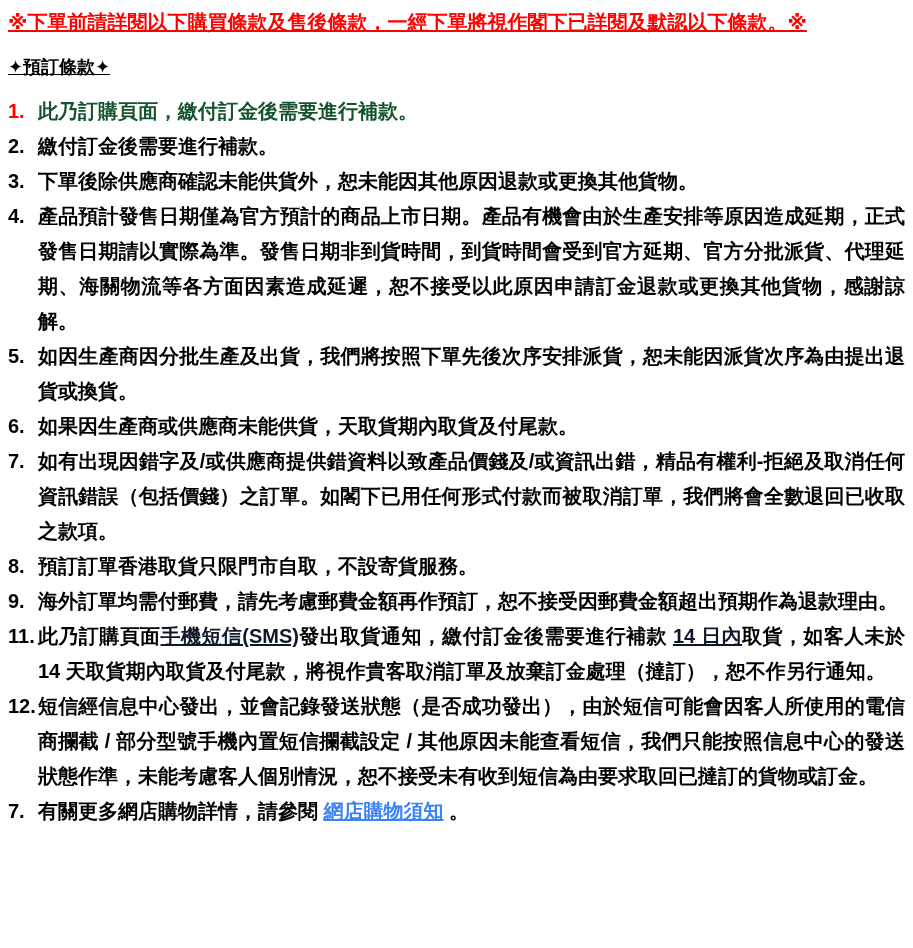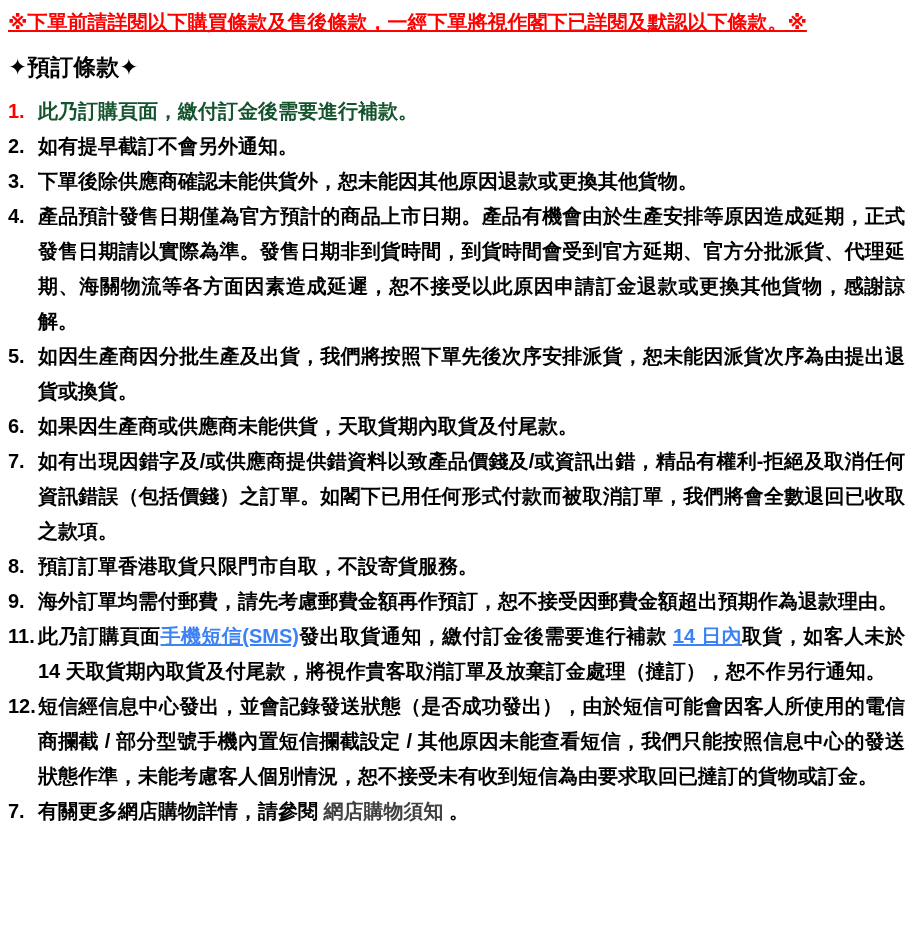--- a/index.html
+++ b/index.html
@@ -21,23 +21,24 @@
   .notice {
     color: #ff0000;
     font-size: 20px;
     line-height: 28px;
     text-decoration: underline;
     margin-bottom: 18px;
     white-space: nowrap;
   }
   .section-title {
     display: inline-block;
-    font-size: 23px;
+    font-size: 18px;
     line-height: 26px;
     color: #000000;
+    text-decoration: underline;
     margin-bottom: 14px;
   }
   .terms-list {
     list-style: none;
     margin: 0;
     padding: 0;
     font-size: 20px;
     line-height: 35px;
   }
   .term-item {
@@ -49,40 +50,40 @@
     flex: 0 0 auto;
     min-width: 30px;
     white-space: nowrap;
   }
   .term-text {
     flex: 1 1 auto;
     text-align: justify;
     text-justify: inter-ideograph;
   }
   .seg-red { color: #14532d; }
-  .seg-red-underline { color: #3b82f6; text-decoration: underline; }
-  .seg-link { color: #404040; cursor: pointer; }
+  .seg-red-underline { color: #0f172a; text-decoration: underline; }
+  .seg-link { color: #3b82f6; text-decoration: underline; cursor: pointer; }
 </style>
 </head>
 <body>
 
 <div class="page">
   <div class="notice">※下單前請詳閱以下購買條款及售後條款，一經下單將視作閣下已詳閱及默認以下條款。※</div>
 
   <div class="section-title">✦預訂條款✦</div>
 
   <ol class="terms-list" id="terms-list">
   <li class="term-item red-item">
     <span class="term-number">1.</span>
     <span class="term-text"><span class="seg seg-red">此乃訂購頁面，繳付訂金後需要進行補款。</span></span>
   </li>
 
   <li class="term-item">
     <span class="term-number">2.</span>
-    <span class="term-text"><span class="seg seg-normal">如有提早截訂不會另外通知。</span></span>
+    <span class="term-text"><span class="seg seg-normal">繳付訂金後需要進行補款。</span></span>
   </li>
 
   <li class="term-item">
     <span class="term-number">3.</span>
     <span class="term-text"><span class="seg seg-normal">下單後除供應商確認未能供貨外，恕未能因其他原因退款或更換其他貨物。</span></span>
   </li>
 
   <li class="term-item">
     <span class="term-number">4.</span>
     <span class="term-text"><span class="seg seg-normal">產品預計發售日期僅為官方預計的商品上市日期。產品有機會由於生產安排等原因造成延期，正式發售日期請以實際為準。發售日期非到貨時間，到貨時間會受到官方延期、官方分批派貨、代理延期、海關物流等各方面因素造成延遲，恕不接受以此原因申請訂金退款或更換其他貨物，感謝諒解。</span></span>

